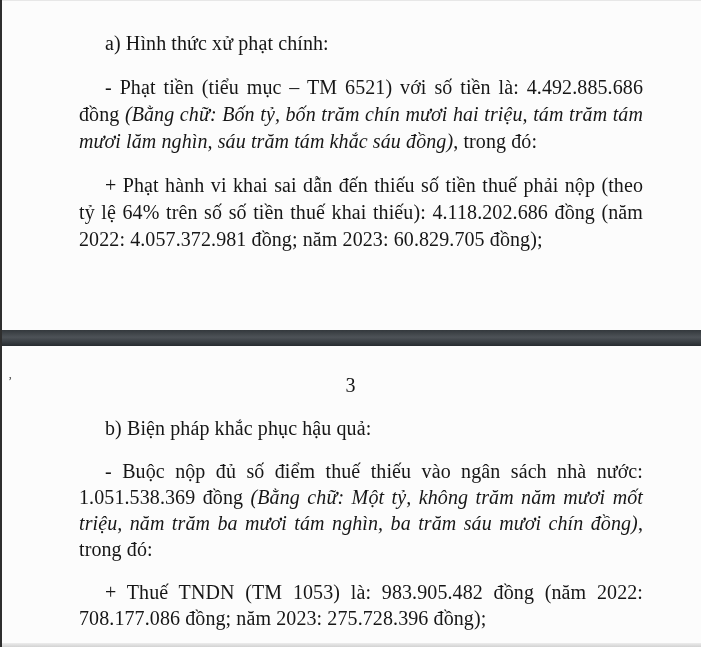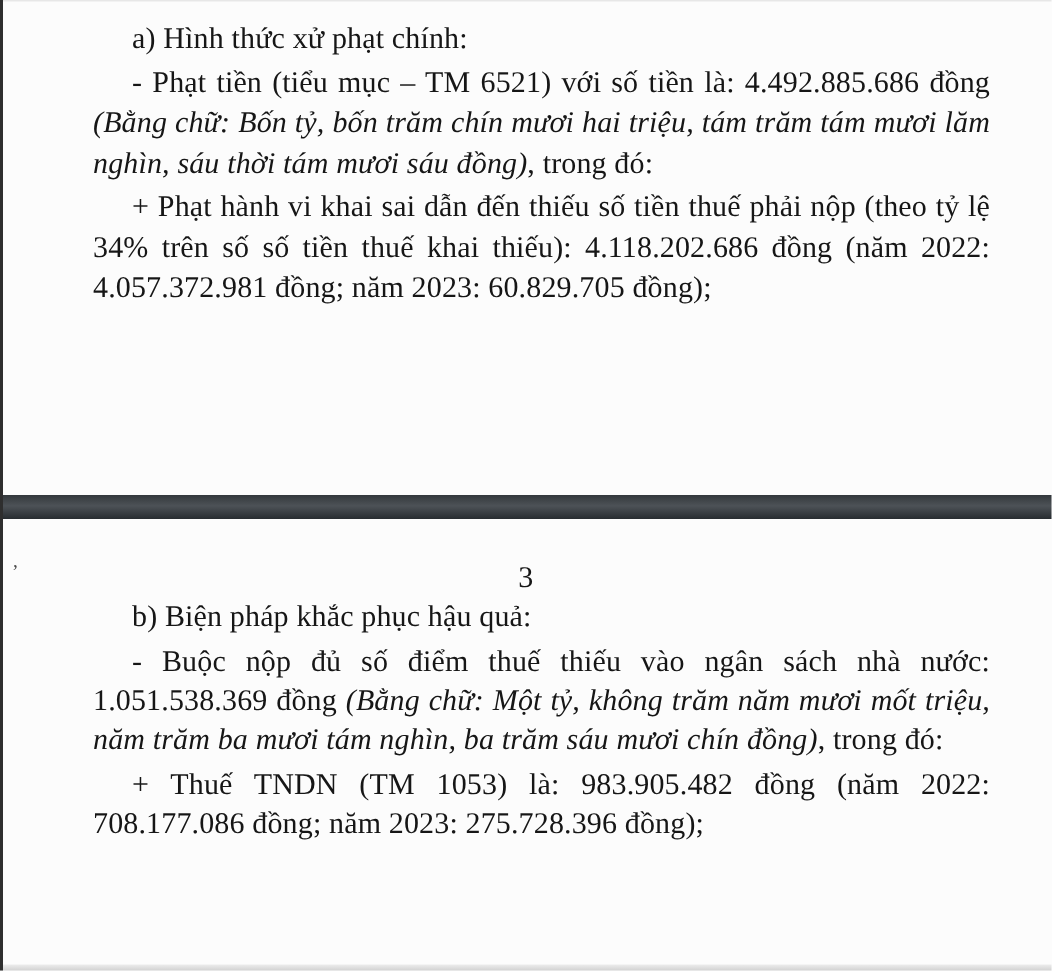--- a/index.html
+++ b/index.html
@@ -70,21 +70,21 @@
   .page-1 {
     top: 0;
     height: 330px;
     padding-top: 13px;
   }
   .page-2 {
     top: 346px;
     height: 298px;
   }
   .para {
-    margin: 0;
+    margin: 17px;
     font-size: 20px;
     line-height: 27px;
     text-align: justify;
     text-indent: 26px;
     letter-spacing: 0.1px;
   }
   .page-1 .para + .para {
     margin-top: 2px;
   }
   .page-2 .para {
@@ -120,24 +120,24 @@
 
 <div class="scan">
 
   <div class="edge-top"></div>
   <div class="edge-left"></div>
 
   <div class="page page-1">
     <p class="para">a) Hình thức xử phạt chính:</p>
 
     <p class="para">
-      <span>- Phạt tiền (tiểu mục – TM 6521) với số tiền là: 4.492.885.686 đồng </span><span class="italic">(Bằng chữ: Bốn tỷ, bốn trăm chín mươi hai triệu, tám trăm tám mươi lăm nghìn, sáu thời tám mươi sáu đồng)</span><span>, trong đó:</span>
+      <span>- Phạt tiền (tiểu mục – TM 6521) với số tiền là: 4.492.885.686 đồng </span><span class="italic">(Bằng chữ: Bốn tỷ, bốn trăm chín mươi hai triệu, tám trăm tám mươi lăm nghìn, sáu trăm tám khắc sáu đồng)</span><span>, trong đó:</span>
     </p>
 
-    <p class="para">+ Phạt hành vi khai sai dẫn đến thiếu số tiền thuế phải nộp (theo tỷ lệ 34% trên số số tiền thuế khai thiếu): 4.118.202.686 đồng (năm 2022: 4.057.372.981 đồng; năm 2023: 60.829.705 đồng);</p>
+    <p class="para">+ Phạt hành vi khai sai dẫn đến thiếu số tiền thuế phải nộp (theo tỷ lệ 64% trên số số tiền thuế khai thiếu): 4.118.202.686 đồng (năm 2022: 4.057.372.981 đồng; năm 2023: 60.829.705 đồng);</p>
 
   </div>
 
   <div class="separator"></div>
 
   <div class="artifact">’</div>
 
   <div class="page page-2">
     <div class="page-number">3</div>
 

